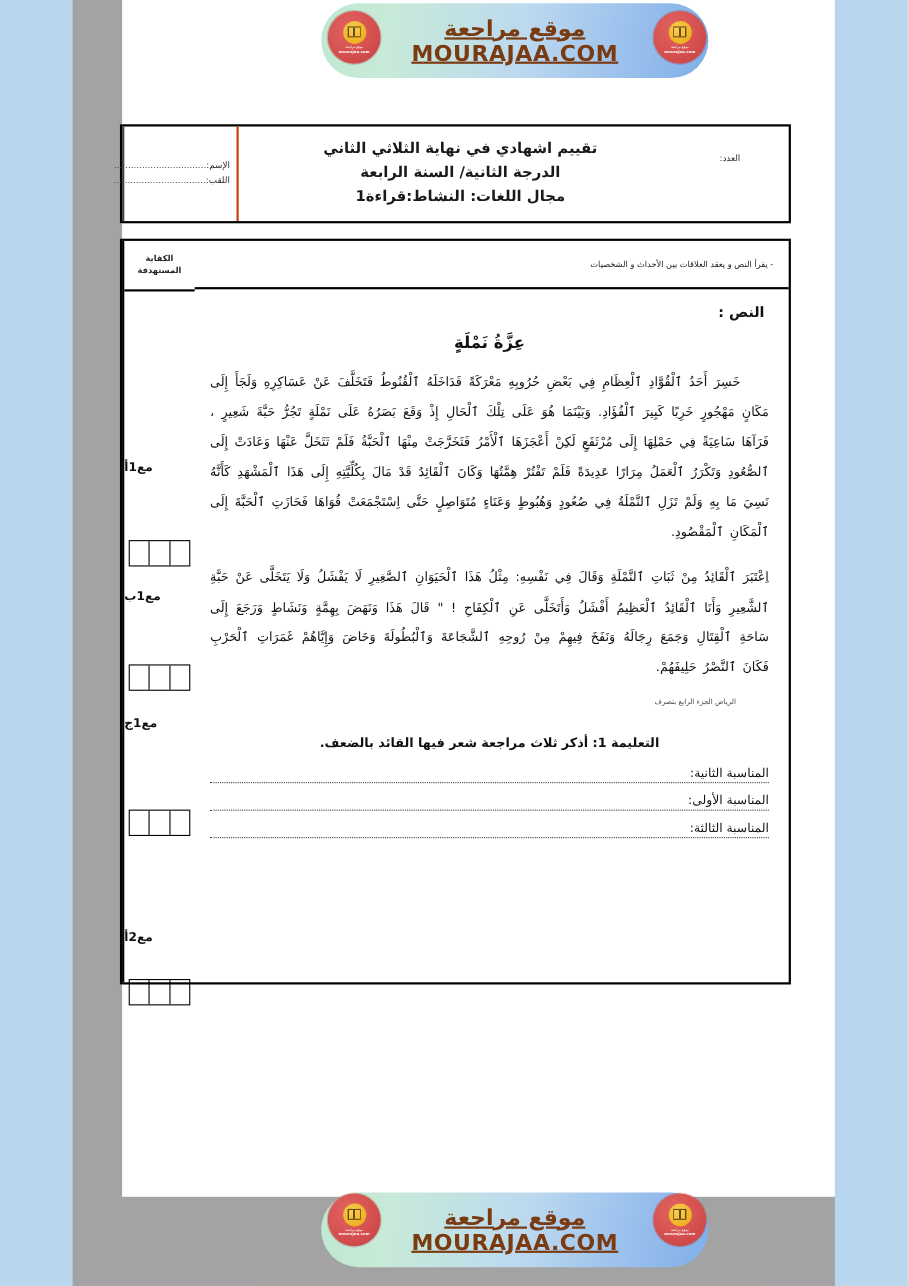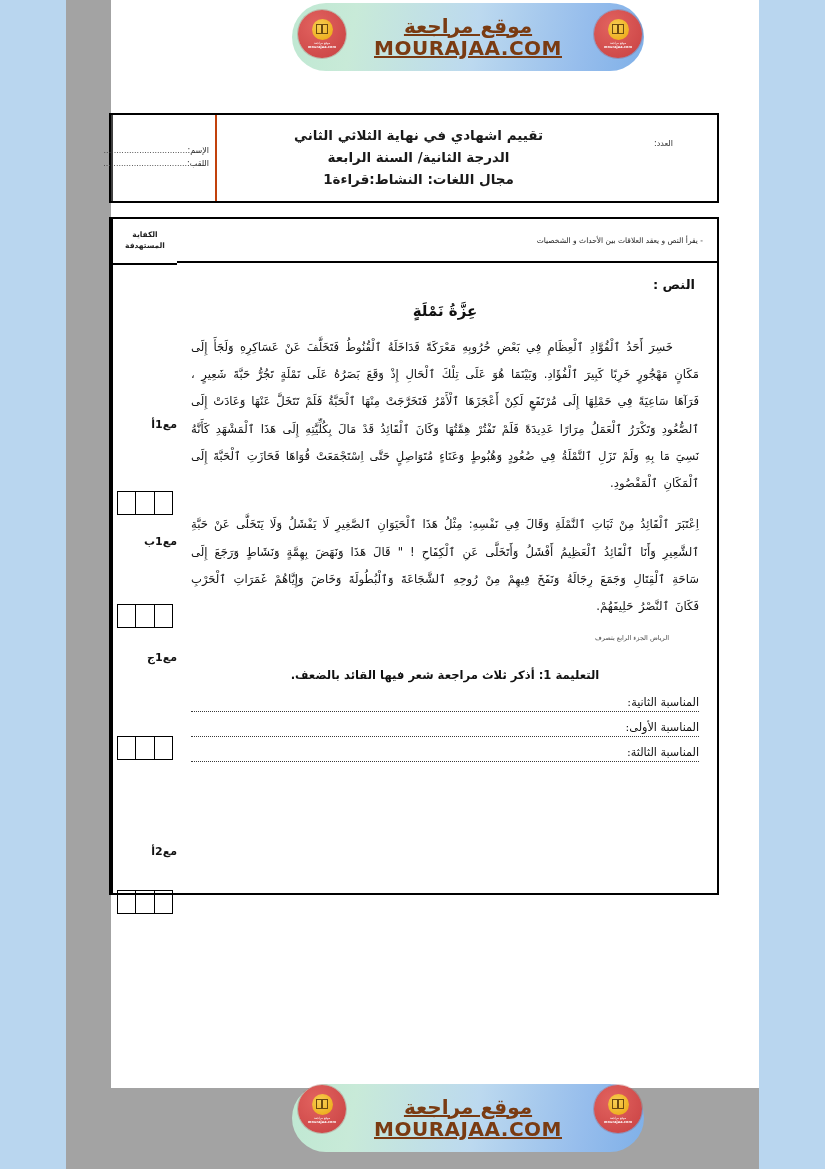--- a/index.html
+++ b/index.html
@@ -223,21 +223,21 @@
     color: #222;
     line-height: 1.45;
   }
 
   .comp-body { position: relative; height: 630px; }
 
   .comp-marker {
     position: absolute;
     left: 0;
     width: 100%;
-    text-align: right;
+    text-align: left;
     font-size: 11px;
     font-weight: bold;
     color: #111;
     direction: rtl;
   }
   .score-box {
     position: absolute;
     left: 50%;
     transform: translateX(-50%);
     width: 54px;

